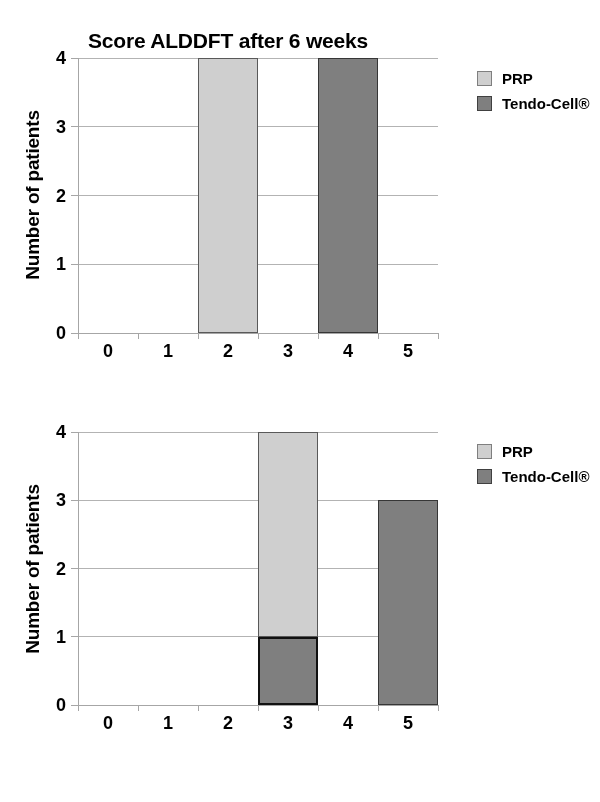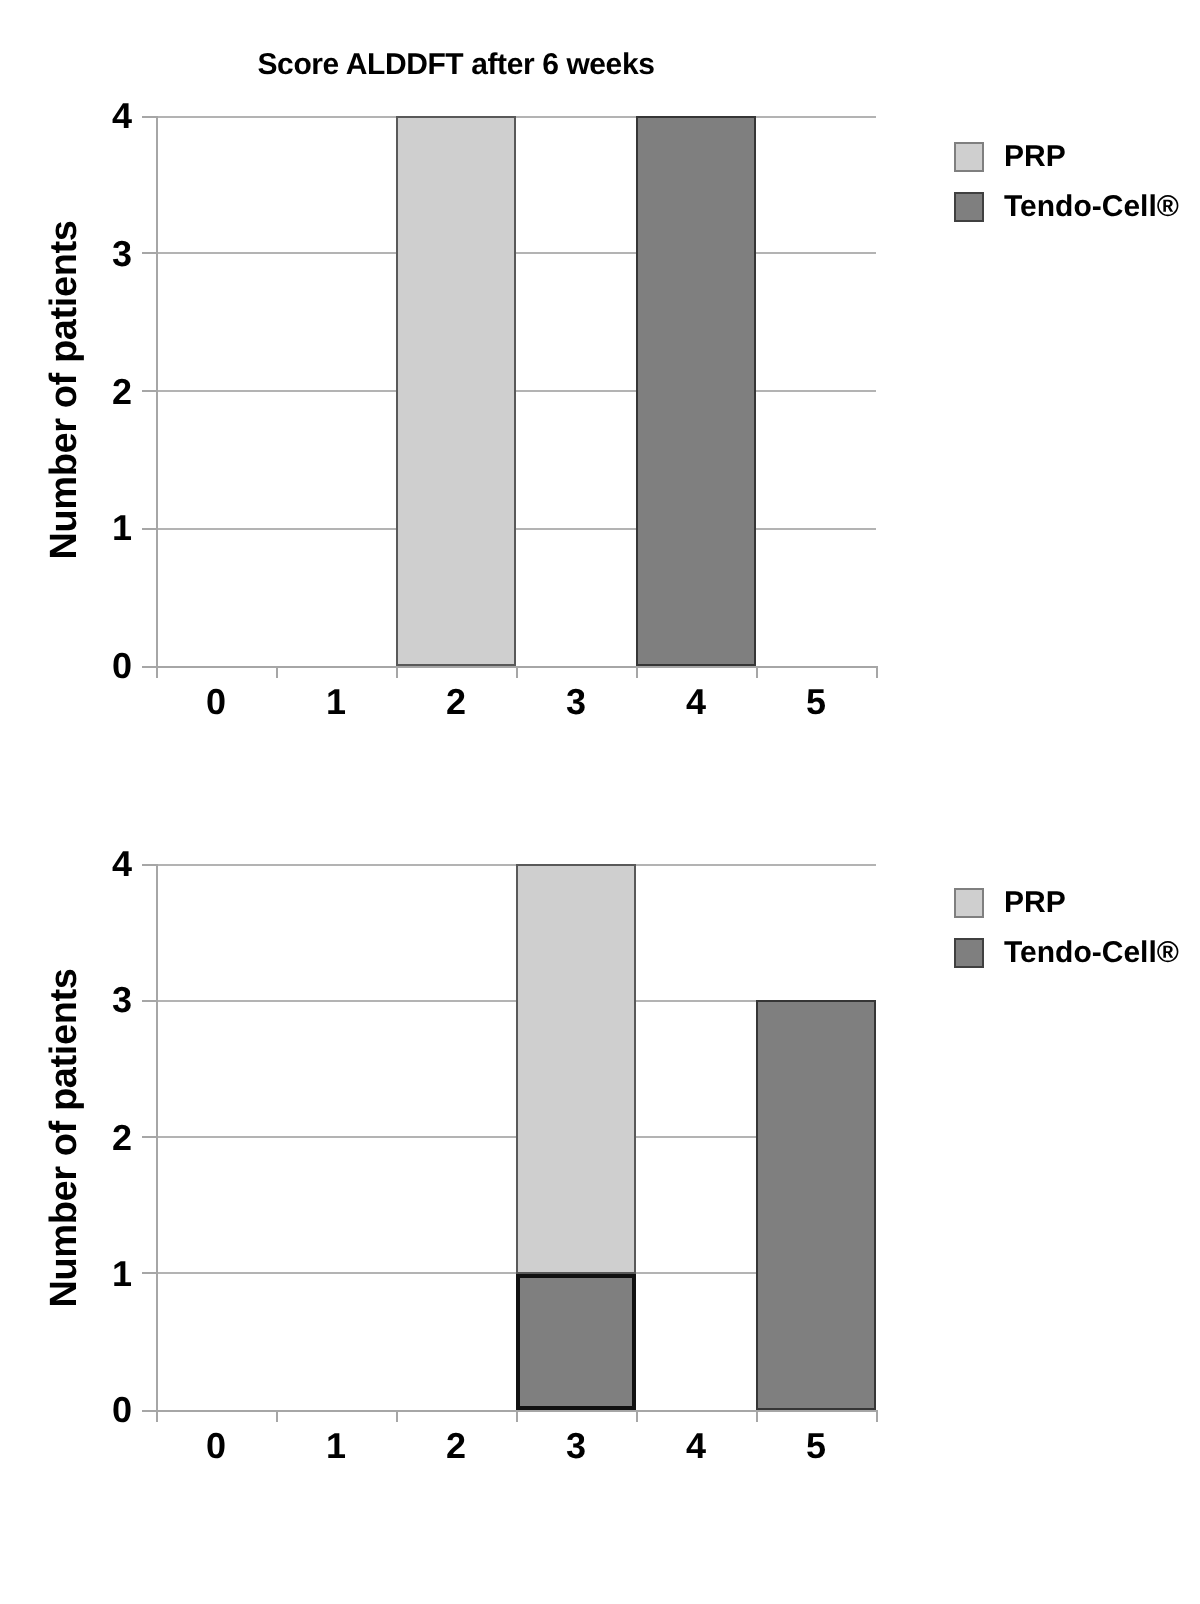--- a/index.html
+++ b/index.html
@@ -8,21 +8,21 @@
     font-family:"Liberation Sans",sans-serif;
     font-weight:bold;color:#000000;
     -webkit-font-smoothing:antialiased;
   }
   .canvas{position:relative;width:600px;height:802px;background:#ffffff;overflow:hidden;}
   .chart{position:absolute;left:0;width:600px;}
   .chart-1{top:0;height:380px;}
   .chart-2{top:382px;height:420px;}
   .chart-title{
     position:absolute;left:0;top:12px;width:456px;
-    text-align:center;font-size:15px;letter-spacing:-0.2px;white-space:nowrap;
+    text-align:center;font-size:21px;letter-spacing:-0.2px;white-space:nowrap;
   }
   .chart-2 .chart-title{top:10px;}
   .plot{position:absolute;left:78px;width:360px;}
   .chart-1 .plot{top:58px;height:275px;}
   .chart-2 .plot{top:50px;height:273px;}
   .plot div{position:absolute;}
   .plot .ylab{font-size:18px;line-height:22px;}
   .plot .xlab{font-size:18px;line-height:20px;}
   .ylabel{
     position:absolute;left:33px;white-space:nowrap;

